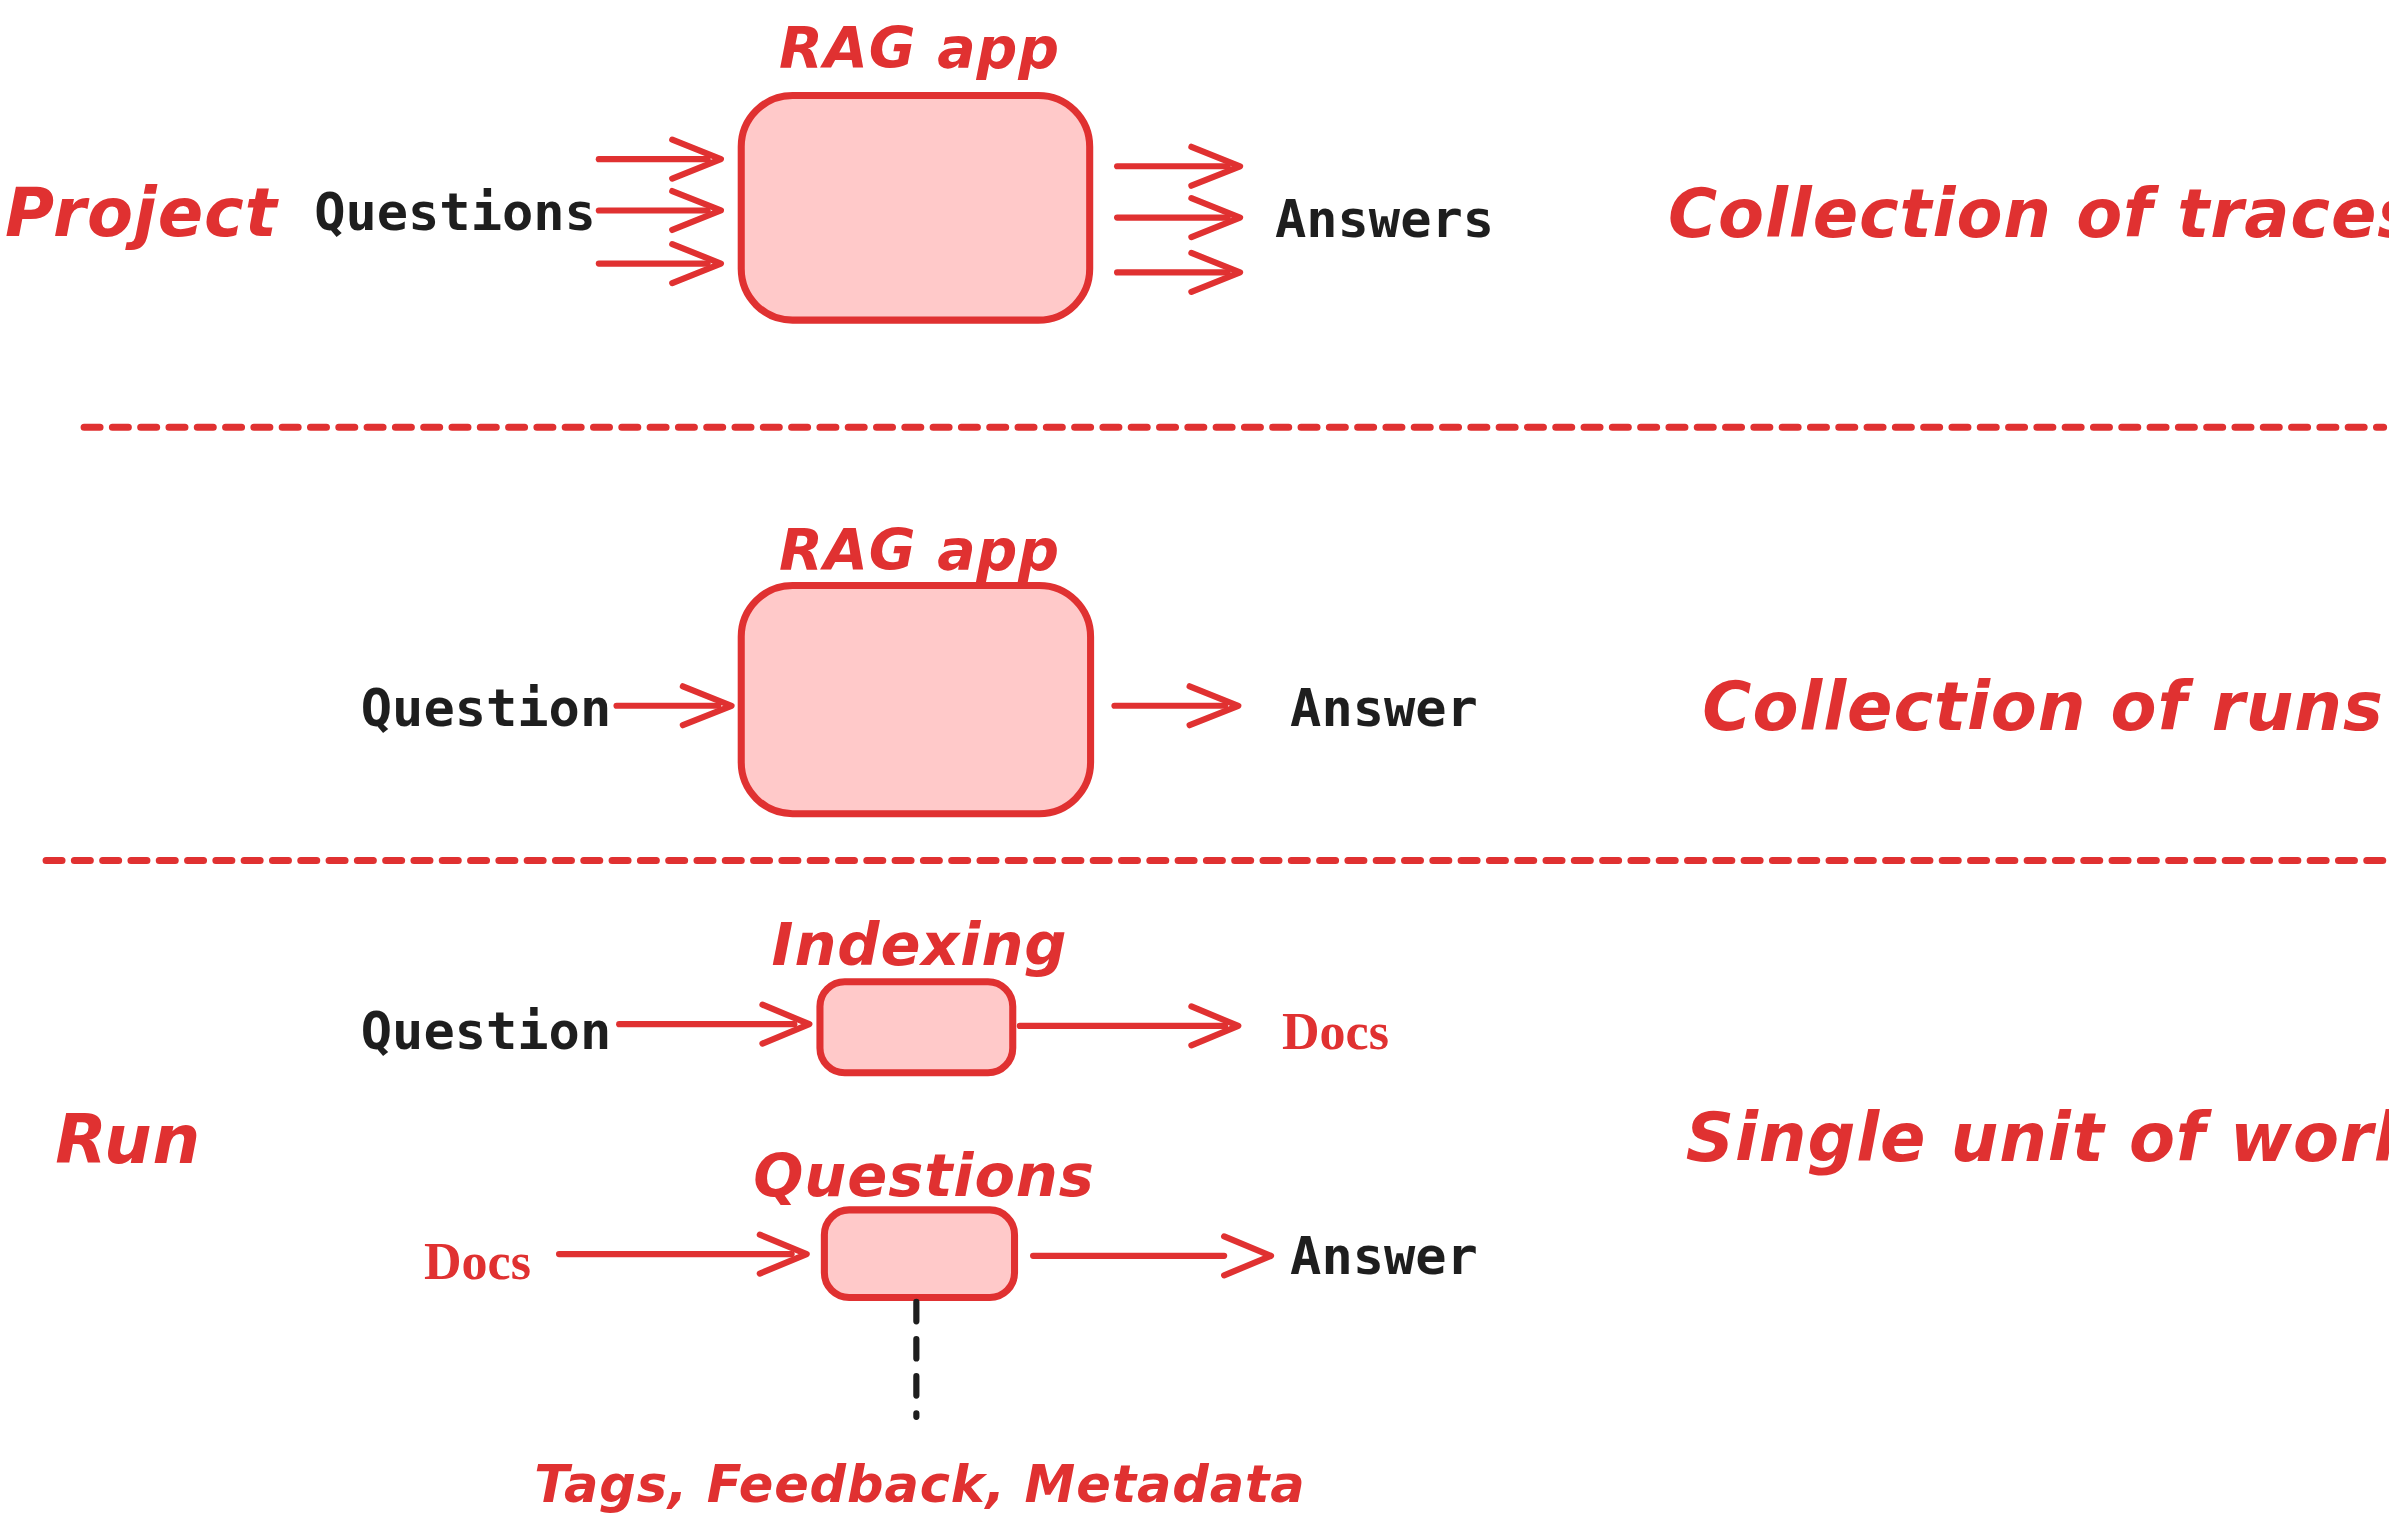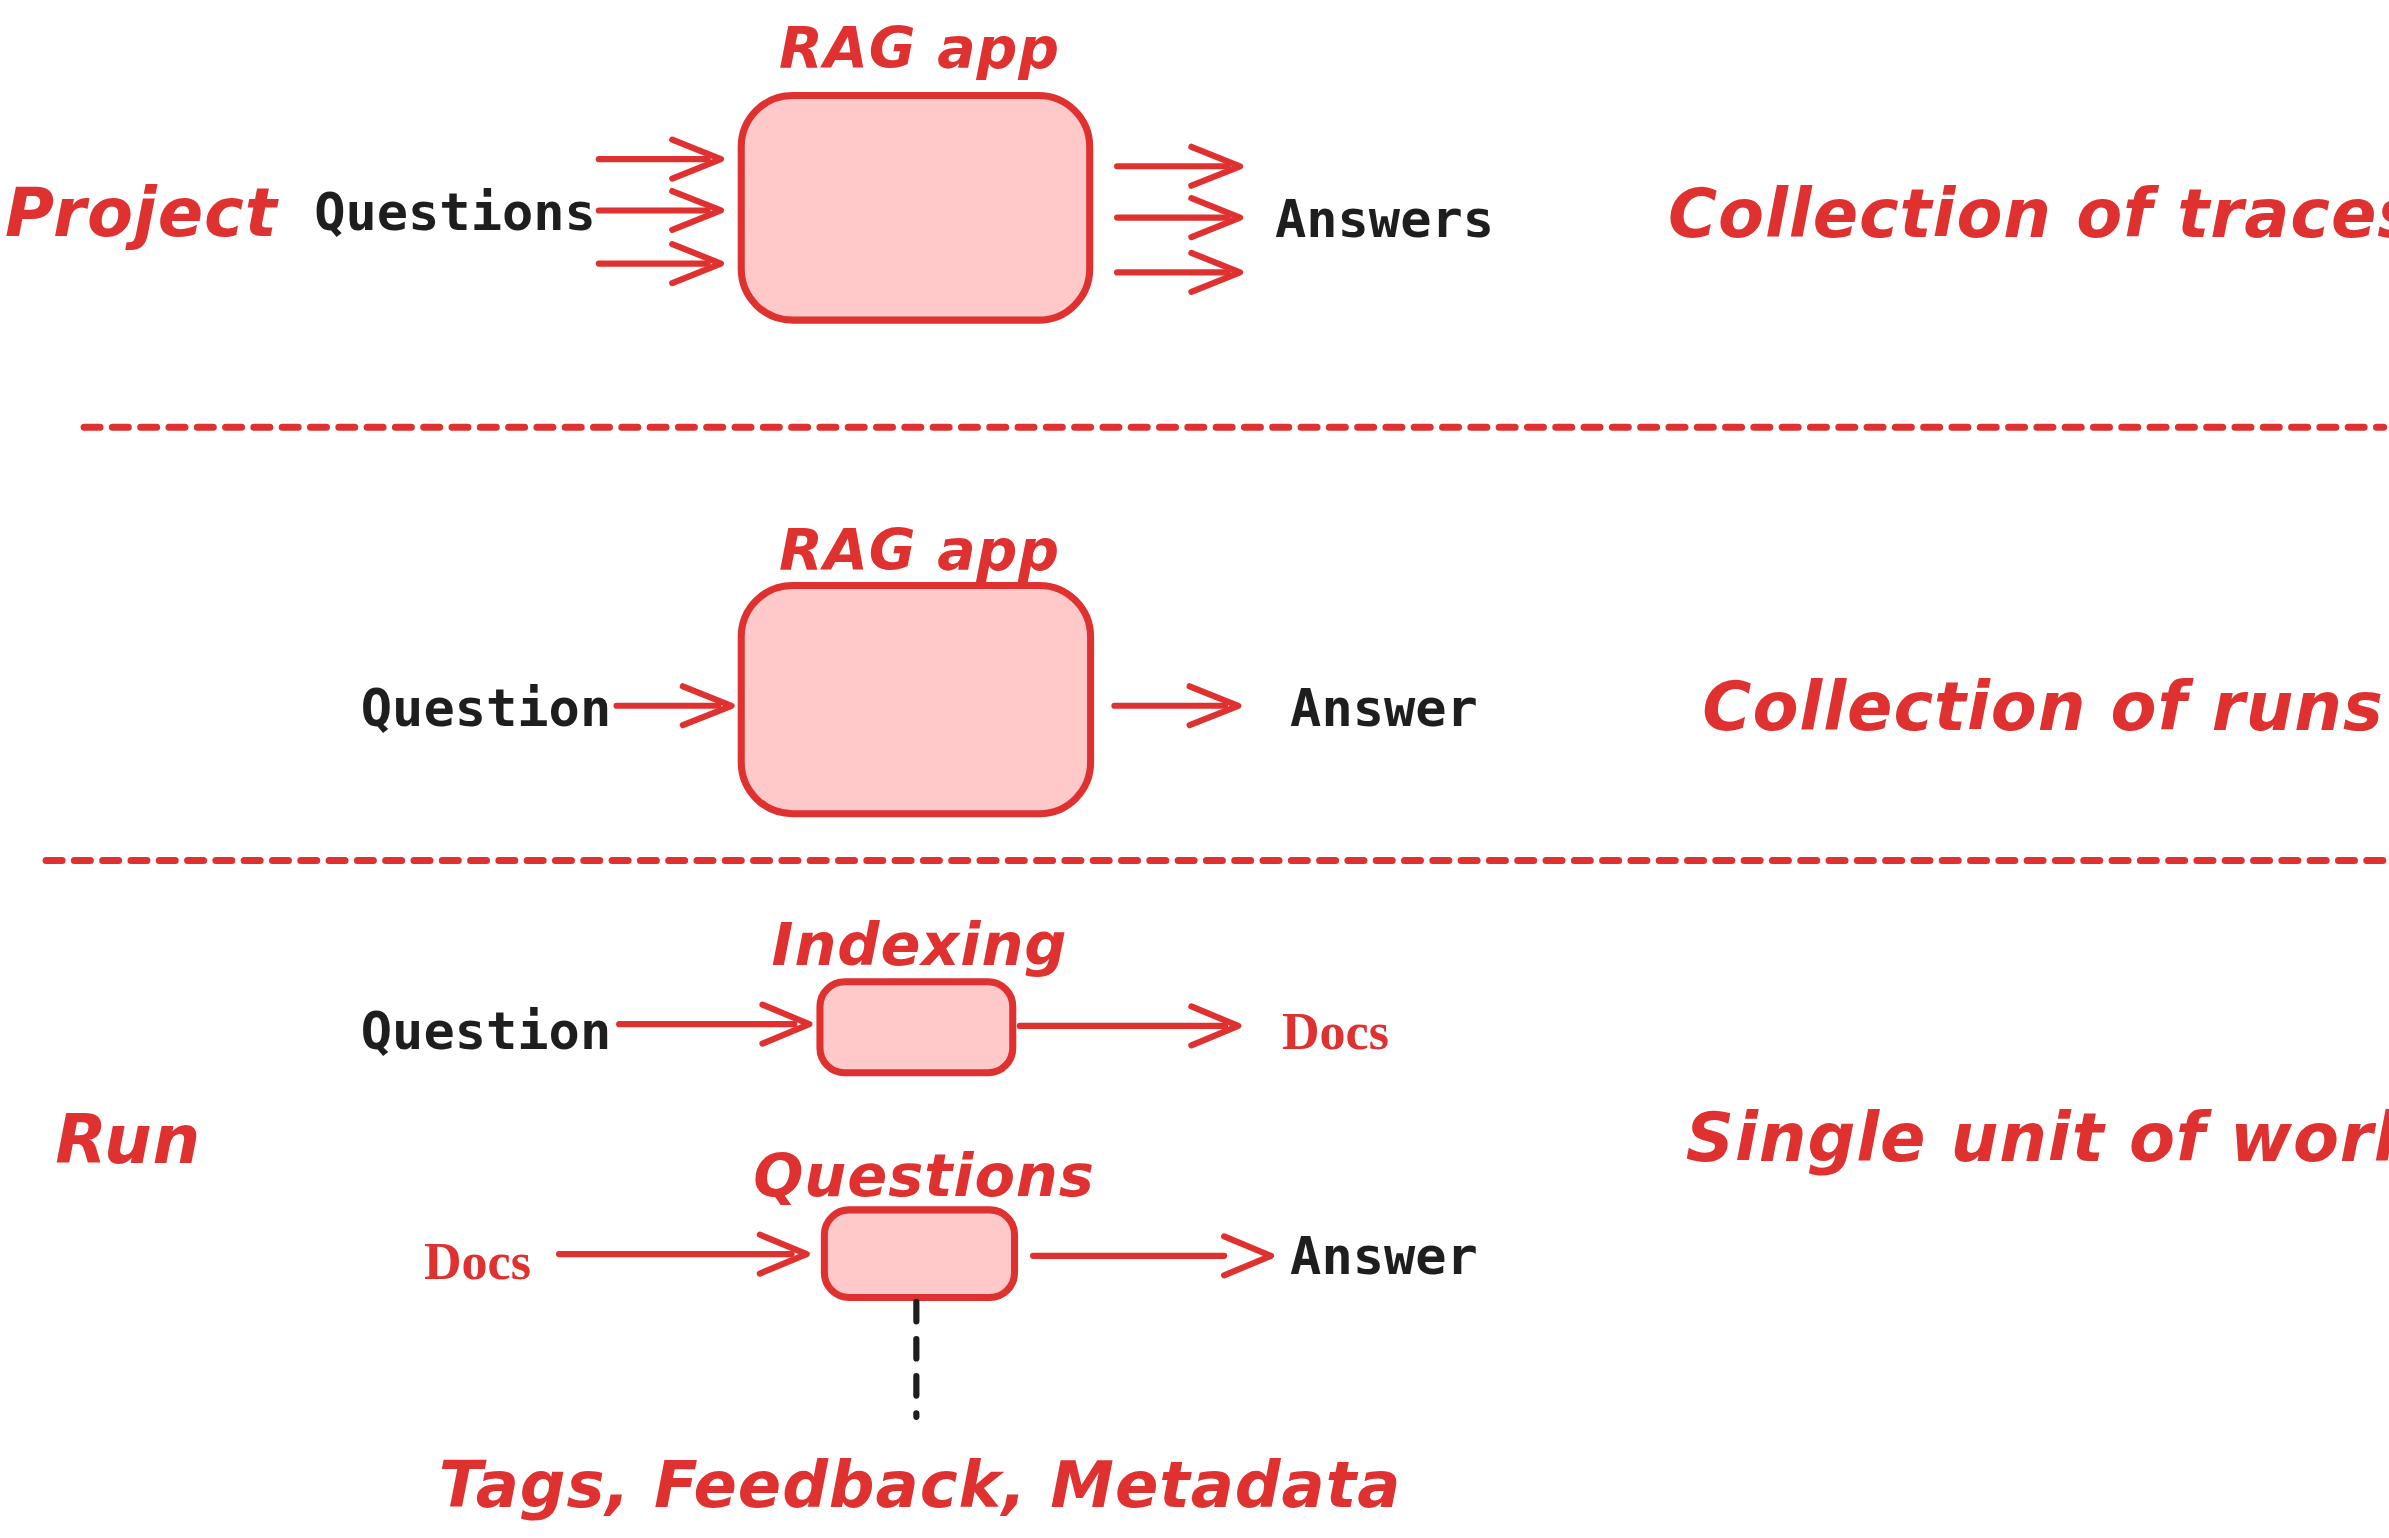--- a/index.html
+++ b/index.html
@@ -29,21 +29,21 @@
   }
   .script{
     font-family:"DejaVu Sans", sans-serif;
     font-style:italic;
     font-weight:600;
     color:var(--accent-red);
     letter-spacing:0.9px;
   }
   .script-lg{font-size:67px;}
   .script-md{font-size:59px;}
-  .script-xl{font-size:64px;}
+  .script-xl{font-size:51px;}
   .mono{
     font-family:"DejaVu Sans Mono","Liberation Mono",monospace;
     font-weight:700;
     color:var(--text-black);
     font-size:52px;
   }
   .mono-red{color:var(--accent-red);font-family:Liberation Serif, serif;}
 </style>
 </head>
 <body>

